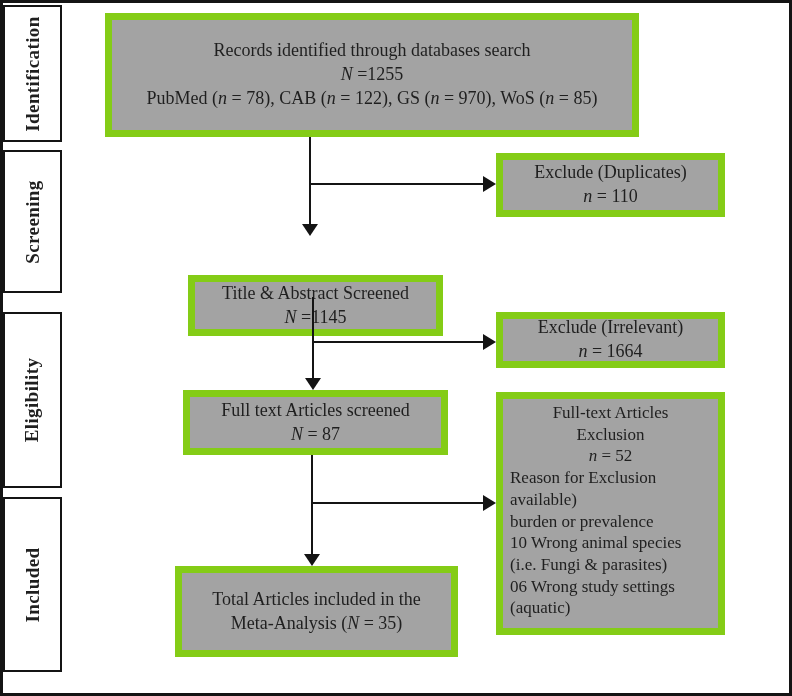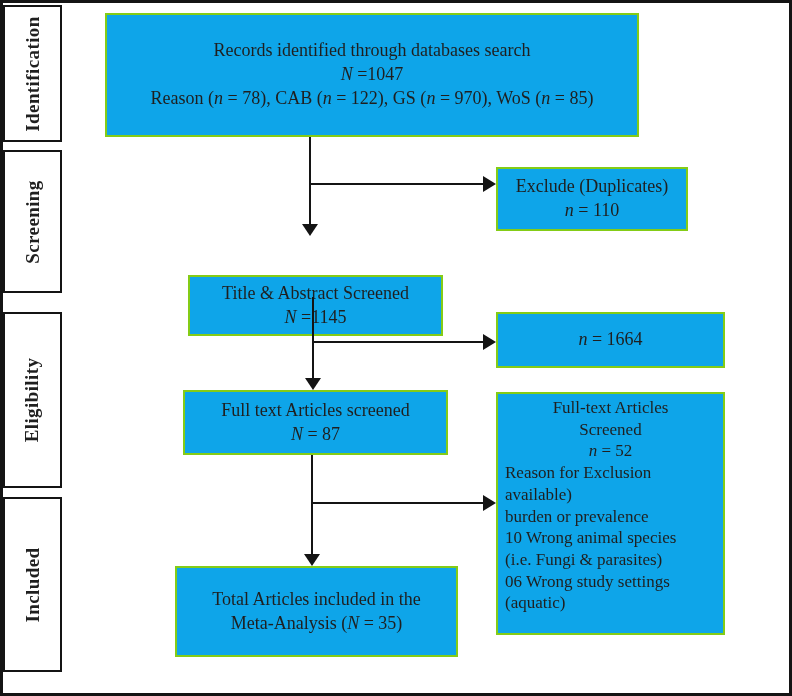--- a/index.html
+++ b/index.html
@@ -14,22 +14,22 @@
   }
   #frame {
     position: absolute;
     left: 0; top: 0; right: 0; bottom: 0;
     border: 3px solid #141414;
     box-sizing: border-box;
   }
   .box {
     position: absolute;
     box-sizing: border-box;
-    border: 2px solid #84cc16;
-    background: #0ea5e9;
+    border: 7px solid #84cc16;
+    background: #a3a3a3;
     display: flex;
     flex-direction: column;
     align-items: center;
     justify-content: center;
     text-align: center;
     font-size: 18px;
     line-height: 1.32;
   }
   .box .line { width: 100%; }
   .box.reasons {
@@ -89,46 +89,47 @@
   </div>
   <div class="stage" style="left:3px; top:312px; width:59px; height:176px;">
     <span class="stage-label">Eligibility</span>
   </div>
   <div class="stage" style="left:3px; top:497px; width:59px; height:175px;">
     <span class="stage-label">Included</span>
   </div>
 
   <div class="box" style="left:105px; top:13px; width:534px; height:124px;">
       <div class="line"><span>Records identified through databases search</span></div>
-      <div class="line"><i>N</i><span> =1047</span></div>
-      <div class="line"><span>Reason (</span><i>n</i><span> = 78), CAB (</span><i>n</i><span> = 122), GS (</span><i>n</i><span> = 970), WoS (</span><i>n</i><span> = 85)</span></div>
+      <div class="line"><i>N</i><span> =1255</span></div>
+      <div class="line"><span>PubMed (</span><i>n</i><span> = 78), CAB (</span><i>n</i><span> = 122), GS (</span><i>n</i><span> = 970), WoS (</span><i>n</i><span> = 85)</span></div>
     </div>
 
-  <div class="box" style="left:496px; top:167px; width:192px; height:64px;">
+  <div class="box" style="left:496px; top:153px; width:229px; height:64px;">
       <div class="line"><span>Exclude (Duplicates)</span></div>
       <div class="line"><i>n</i><span> = 110</span></div>
     </div>
 
   <div class="box" style="left:188px; top:236px; width:255px; height:61px;margin-top:39px;">
       <div class="line"><span>Title &amp; Abstract Screened</span></div>
       <div class="line"><i>N</i><span> =1145</span></div>
     </div>
 
   <div class="box" style="left:496px; top:312px; width:229px; height:56px;">
+      <div class="line"><span>Exclude (Irrelevant)</span></div>
       <div class="line"><i>n</i><span> = 1664</span></div>
     </div>
 
   <div class="box" style="left:183px; top:390px; width:265px; height:65px;">
       <div class="line"><span>Full text Articles screened</span></div>
       <div class="line"><i>N</i><span> = 87</span></div>
     </div>
 
   <div class="box reasons" style="left:496px; top:392px; width:229px; height:243px;">
       <div class="line center"><span>Full-text Articles</span></div>
-      <div class="line center"><span>Screened</span></div>
+      <div class="line center"><span>Exclusion</span></div>
       <div class="line center"><i>n</i><span> = 52</span></div>
       <div class="line"><span>Reason for Exclusion</span></div>
       <div class="line"><span>available)</span></div>
       <div class="line"><span>burden or prevalence</span></div>
       <div class="line"><span>10 Wrong animal species</span></div>
       <div class="line"><span>(i.e. Fungi &amp; parasites)</span></div>
       <div class="line"><span>06 Wrong study settings</span></div>
       <div class="line"><span>(aquatic)</span></div>
     </div>
 

